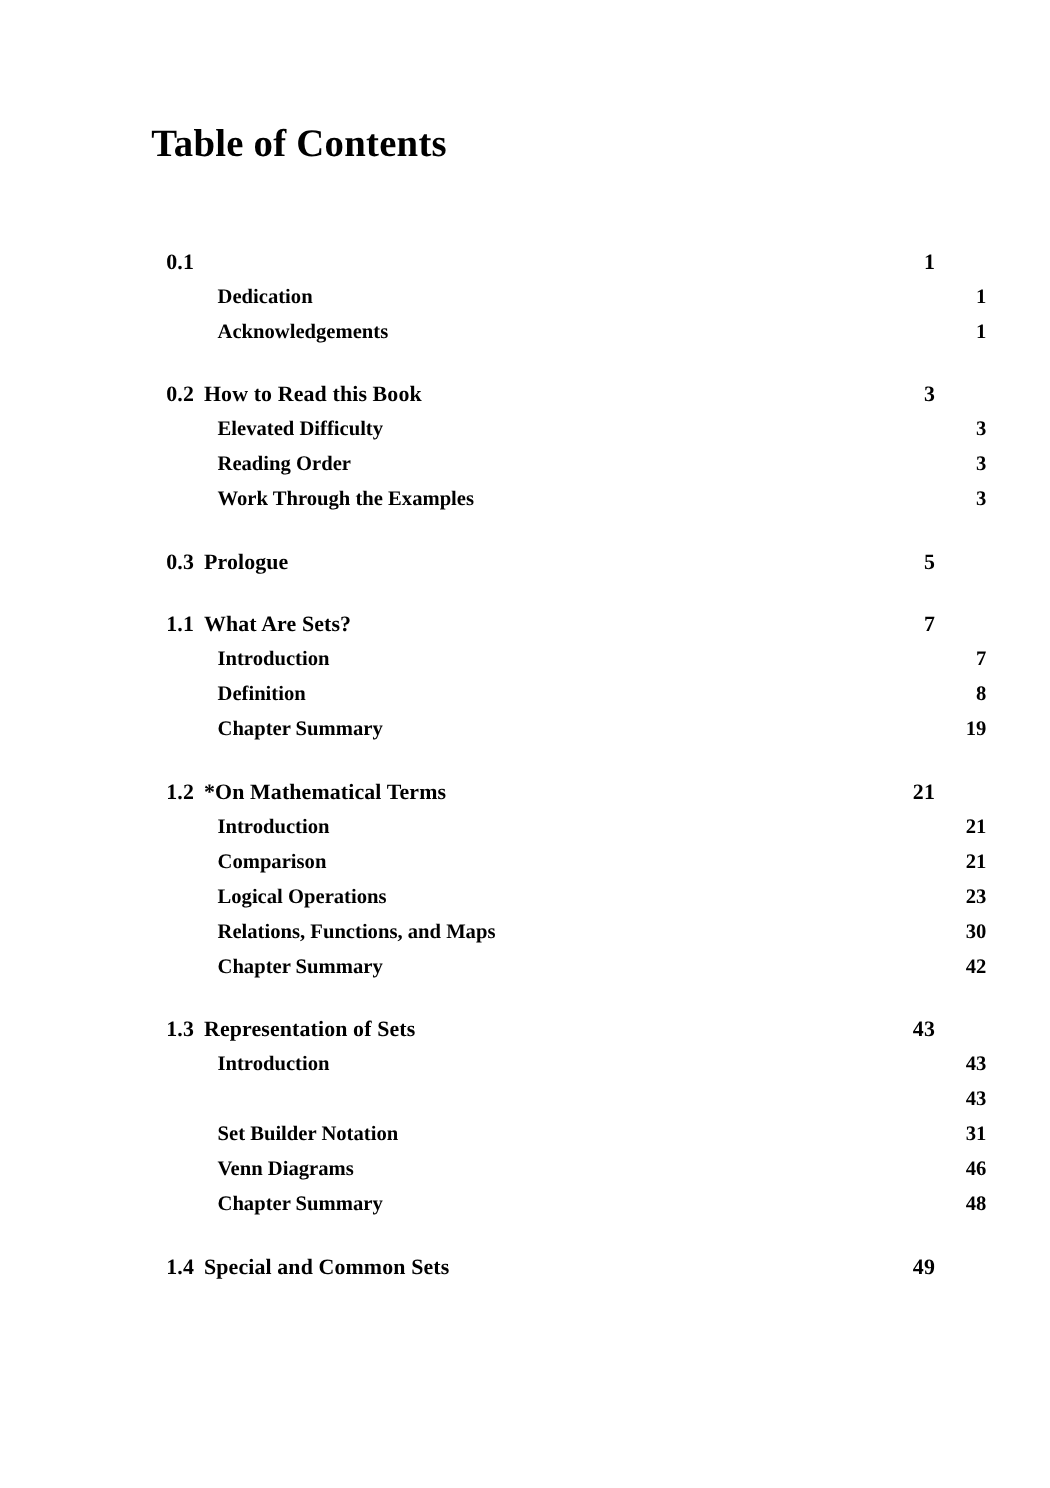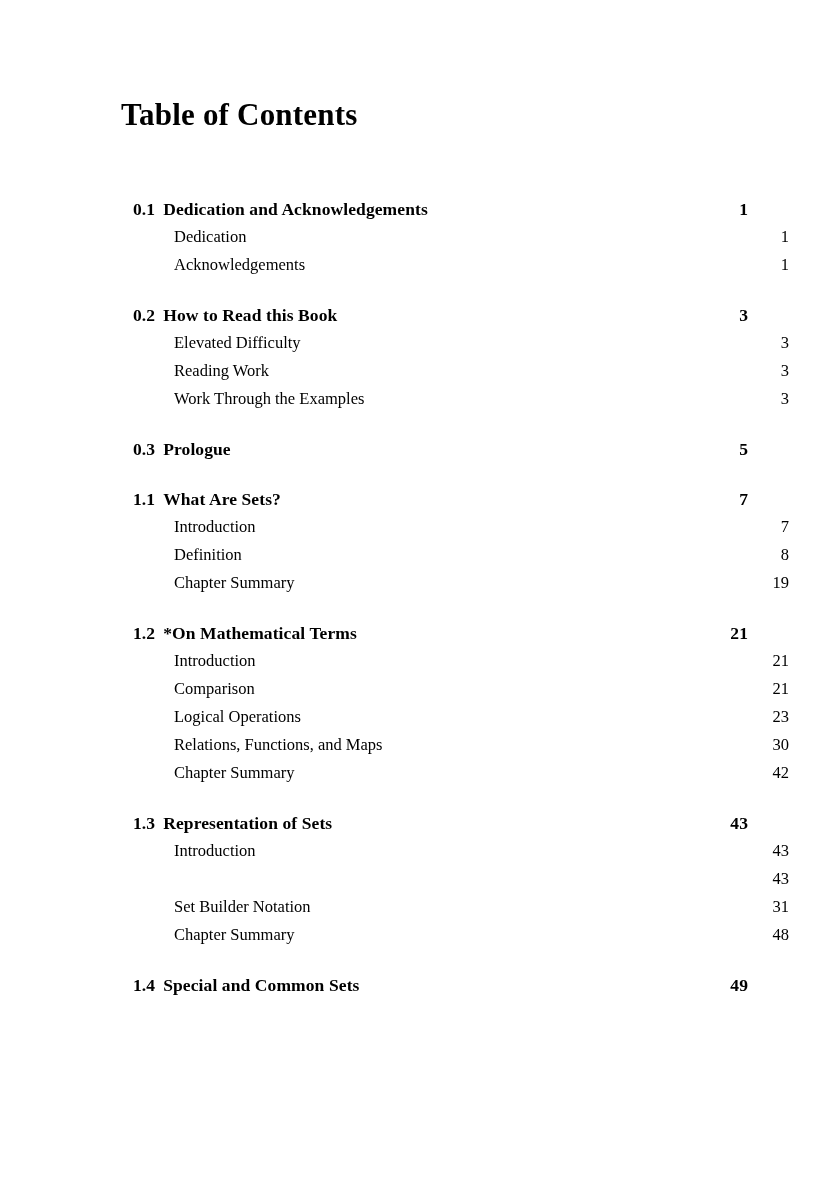--- a/index.html
+++ b/index.html
@@ -67,21 +67,21 @@
     white-space: nowrap;
   }
 
   .toc-row.section {
     font-weight: bold;
     font-size: 17.5px;
     letter-spacing: 0.1px;
   }
 
   .toc-row.sub {
-    font-weight: normal;
+    font-weight: bold;
     font-size: 16.5px;
     padding-left: 41px;
   }
 
   .row-num {
     flex: 0 0 auto;
     padding-right: 8px;
   }
 
   .row-label {
@@ -109,21 +109,20 @@
 <div class="page">
 
   <div class="toc-wrap">
 
     <h1 class="toc-title">Table of Contents</h1>
 
     <div class="toc-list" id="toc-list">
         <div class="section-block">
           <div class="toc-row section">
             <span class="row-num">0.1</span>
-            <span class="row-label">Dedication and Acknowledgements</span>
             <span class="row-filler"></span>
             <span class="row-page">1</span>
           </div>
           <div class="toc-row sub">
             <span class="row-label">Dedication</span>
             <span class="row-filler"></span>
             <span class="row-page">1</span>
           </div>
           <div class="toc-row sub">
             <span class="row-label">Acknowledgements</span>
@@ -137,21 +136,21 @@
             <span class="row-label">How to Read this Book</span>
             <span class="row-filler"></span>
             <span class="row-page">3</span>
           </div>
           <div class="toc-row sub">
             <span class="row-label">Elevated Difficulty</span>
             <span class="row-filler"></span>
             <span class="row-page">3</span>
           </div>
           <div class="toc-row sub">
-            <span class="row-label">Reading Work</span>
+            <span class="row-label">Reading Order</span>
             <span class="row-filler"></span>
             <span class="row-page">3</span>
           </div>
           <div class="toc-row sub">
             <span class="row-label">Work Through the Examples</span>
             <span class="row-filler"></span>
             <span class="row-page">3</span>
           </div>
         </div>
         <div class="section-block">
@@ -233,20 +232,25 @@
           <div class="toc-row sub">
             <span class="row-filler"></span>
             <span class="row-page">43</span>
           </div>
           <div class="toc-row sub">
             <span class="row-label">Set Builder Notation</span>
             <span class="row-filler"></span>
             <span class="row-page">31</span>
           </div>
           <div class="toc-row sub">
+            <span class="row-label">Venn Diagrams</span>
+            <span class="row-filler"></span>
+            <span class="row-page">46</span>
+          </div>
+          <div class="toc-row sub">
             <span class="row-label">Chapter Summary</span>
             <span class="row-filler"></span>
             <span class="row-page">48</span>
           </div>
         </div>
         <div class="section-block">
           <div class="toc-row section">
             <span class="row-num">1.4</span>
             <span class="row-label">Special and Common Sets</span>
             <span class="row-filler"></span>

